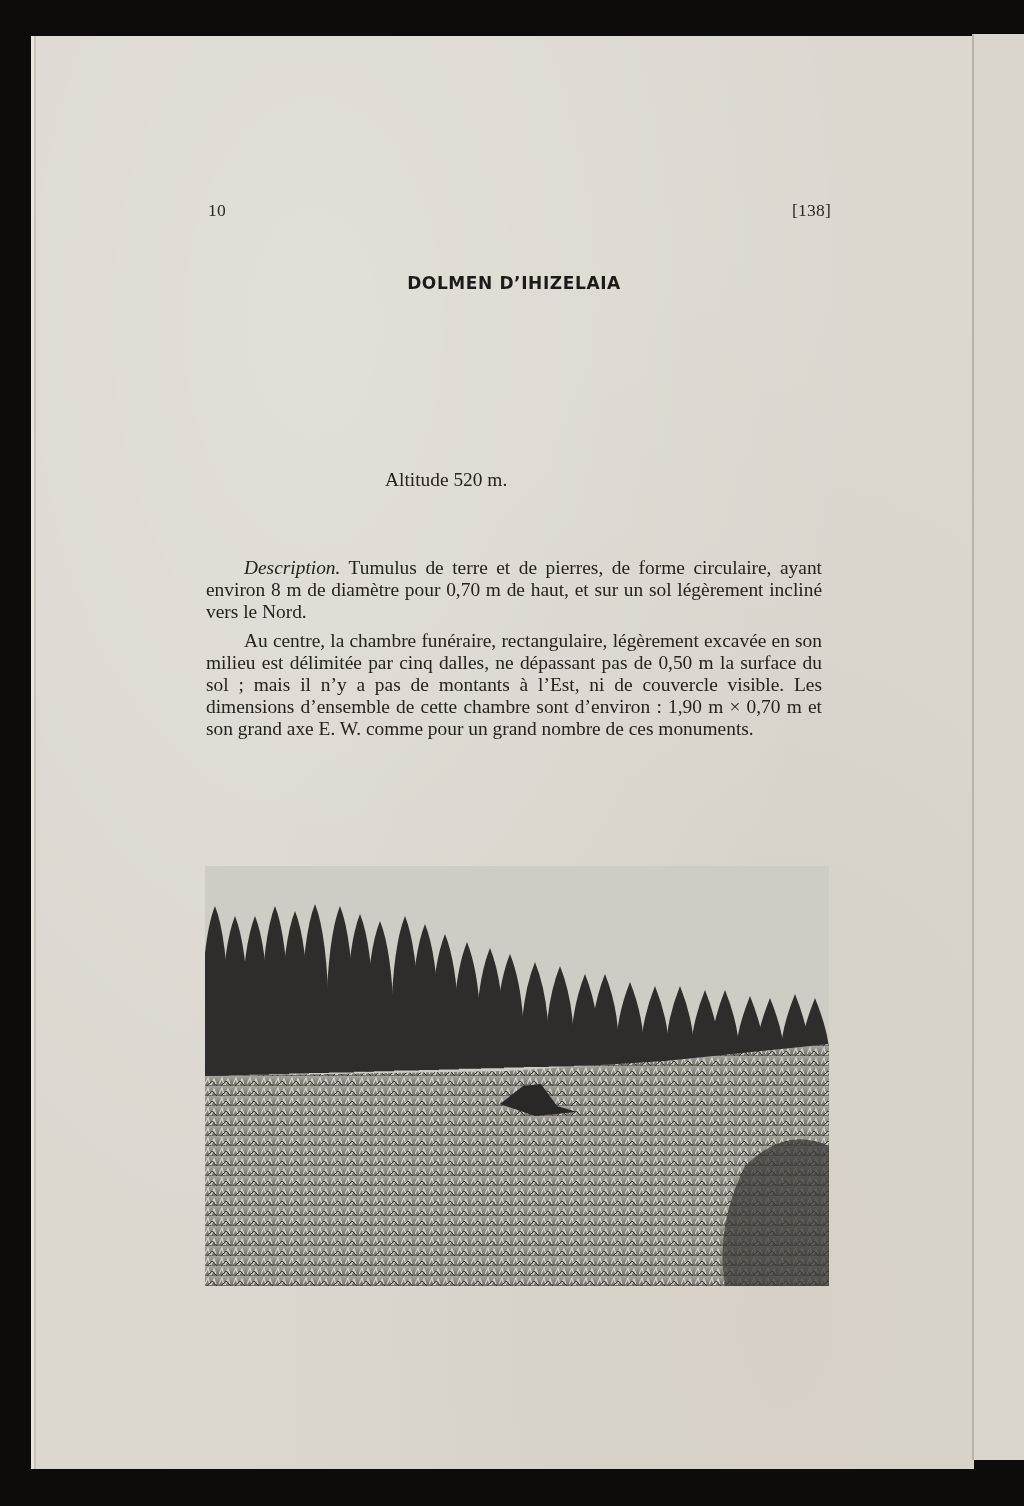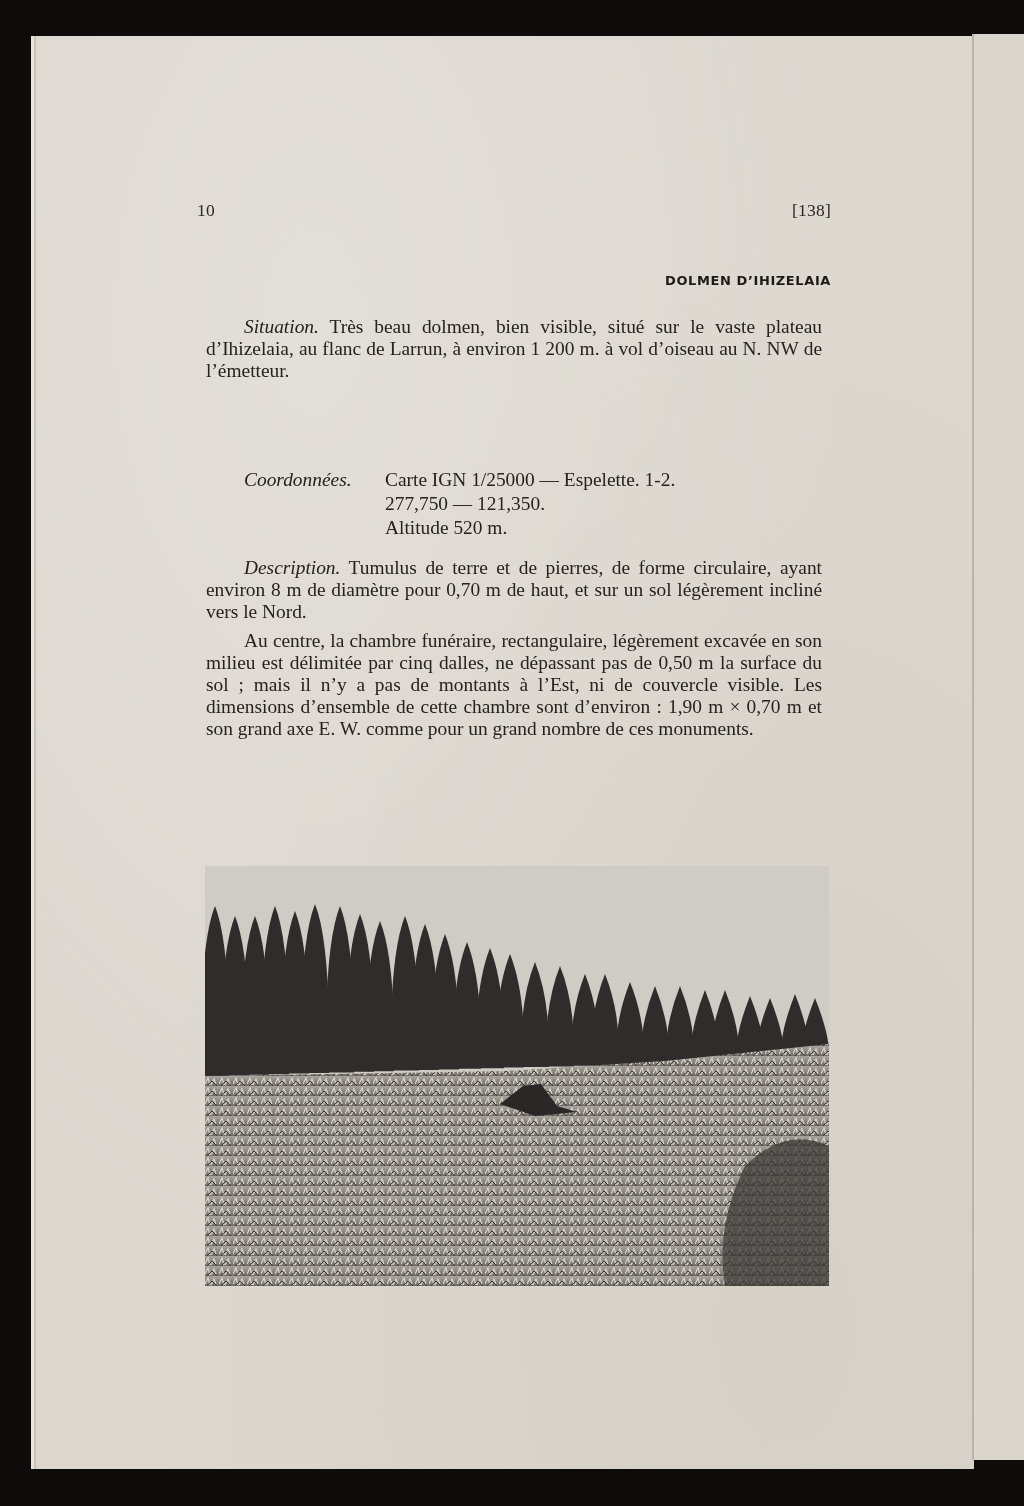--- a/index.html
+++ b/index.html
@@ -18,26 +18,26 @@
     position: absolute; left: 972px; top: 34px; width: 52px; height: 1426px;
     background: #dad6ce;
     border-left: 2px solid #b9b3a8;
   }
   .running-head {
     position: absolute; left: 197px; top: 200px; width: 634px;
     font-family: "Liberation Serif", "DejaVu Serif", serif;
     font-size: 17.5px; color: #2a2724; letter-spacing: 0.2px;
     display: flex; justify-content: space-between; white-space: nowrap;
   }
-  .running-head .folio { width: 40px; }
+  .running-head .folio { width: 40px; text-align: center; }
   .running-head .rtitle { flex: 1; }
   .title {
-    position: absolute; left: 197px; top: 273px; width: 634px; text-align: right;
+    position: absolute; left: 197px; top: 273px; width: 634px; text-align: center;
     font-family: "DejaVu Sans", "Liberation Sans", sans-serif; font-weight: bold;
-    font-size: 13px; color: #1d1b19; letter-spacing: 0.6px;
+    font-size: 17px; color: #1d1b19; letter-spacing: 0.6px;
   }
   .body-text {
     position: absolute; left: 206px; width: 616px;
     font-family: "Liberation Serif", "DejaVu Serif", serif;
     font-size: 19.4px; line-height: 22.2px; color: #25221f;
     text-align: justify; hyphens: none;
   }
   .body-text p { margin: 0 0 6px 0; text-indent: 38px; }
   .body-text .lead { font-style: italic; }
   .coords {
@@ -61,32 +61,23 @@
 <div class="next-page"></div>
 
 <div class="running-head">
   <span class="folio">10</span>
   <span>[138]</span>
 </div>
 
 <div class="title">DOLMEN D’IHIZELAIA</div>
 
 <div class="body-text" style="top:316px;">
-  <p><span class="lead">Situation.</span><span> Très beau dolmen, bien visible, situé sur le vaste plateau d’Ihizelaia, au flanc de Larrun, à environ 1 200 m. à vol d’oiseau au N. NW de l’émetteur.</span></p>
 </div>
 
 <div class="coords">
-  <div class="row">
-      <span class="lab">Coordonnées.</span>
-      <span>Carte IGN 1/25000 — Espelette. 1-2.</span>
-    </div>
-  <div class="row">
-      <span class="lab"></span>
-      <span>277,750 — 121,350.</span>
-    </div>
   <div class="row">
       <span class="lab"></span>
       <span>Altitude 520 m.</span>
     </div>
 </div>
 
 <div class="body-text" style="top:557px;">
   <p><span class="lead">Description.</span><span> Tumulus de terre et de pierres, de forme circulaire, ayant environ  8 m de diamètre pour 0,70 m de haut, et sur un sol légèrement incliné vers le Nord.</span></p>
   <p>Au centre, la chambre funéraire, rectangulaire, légèrement excavée en son milieu est délimitée par cinq dalles, ne dépassant pas de 0,50 m la surface du sol ; mais il n’y a pas de montants à l’Est, ni de couvercle visible. Les dimensions d’ensemble de cette chambre sont d’environ : 1,90 m × 0,70 m et son grand axe E. W. comme pour un grand nombre de ces monuments.</p>
 </div>

